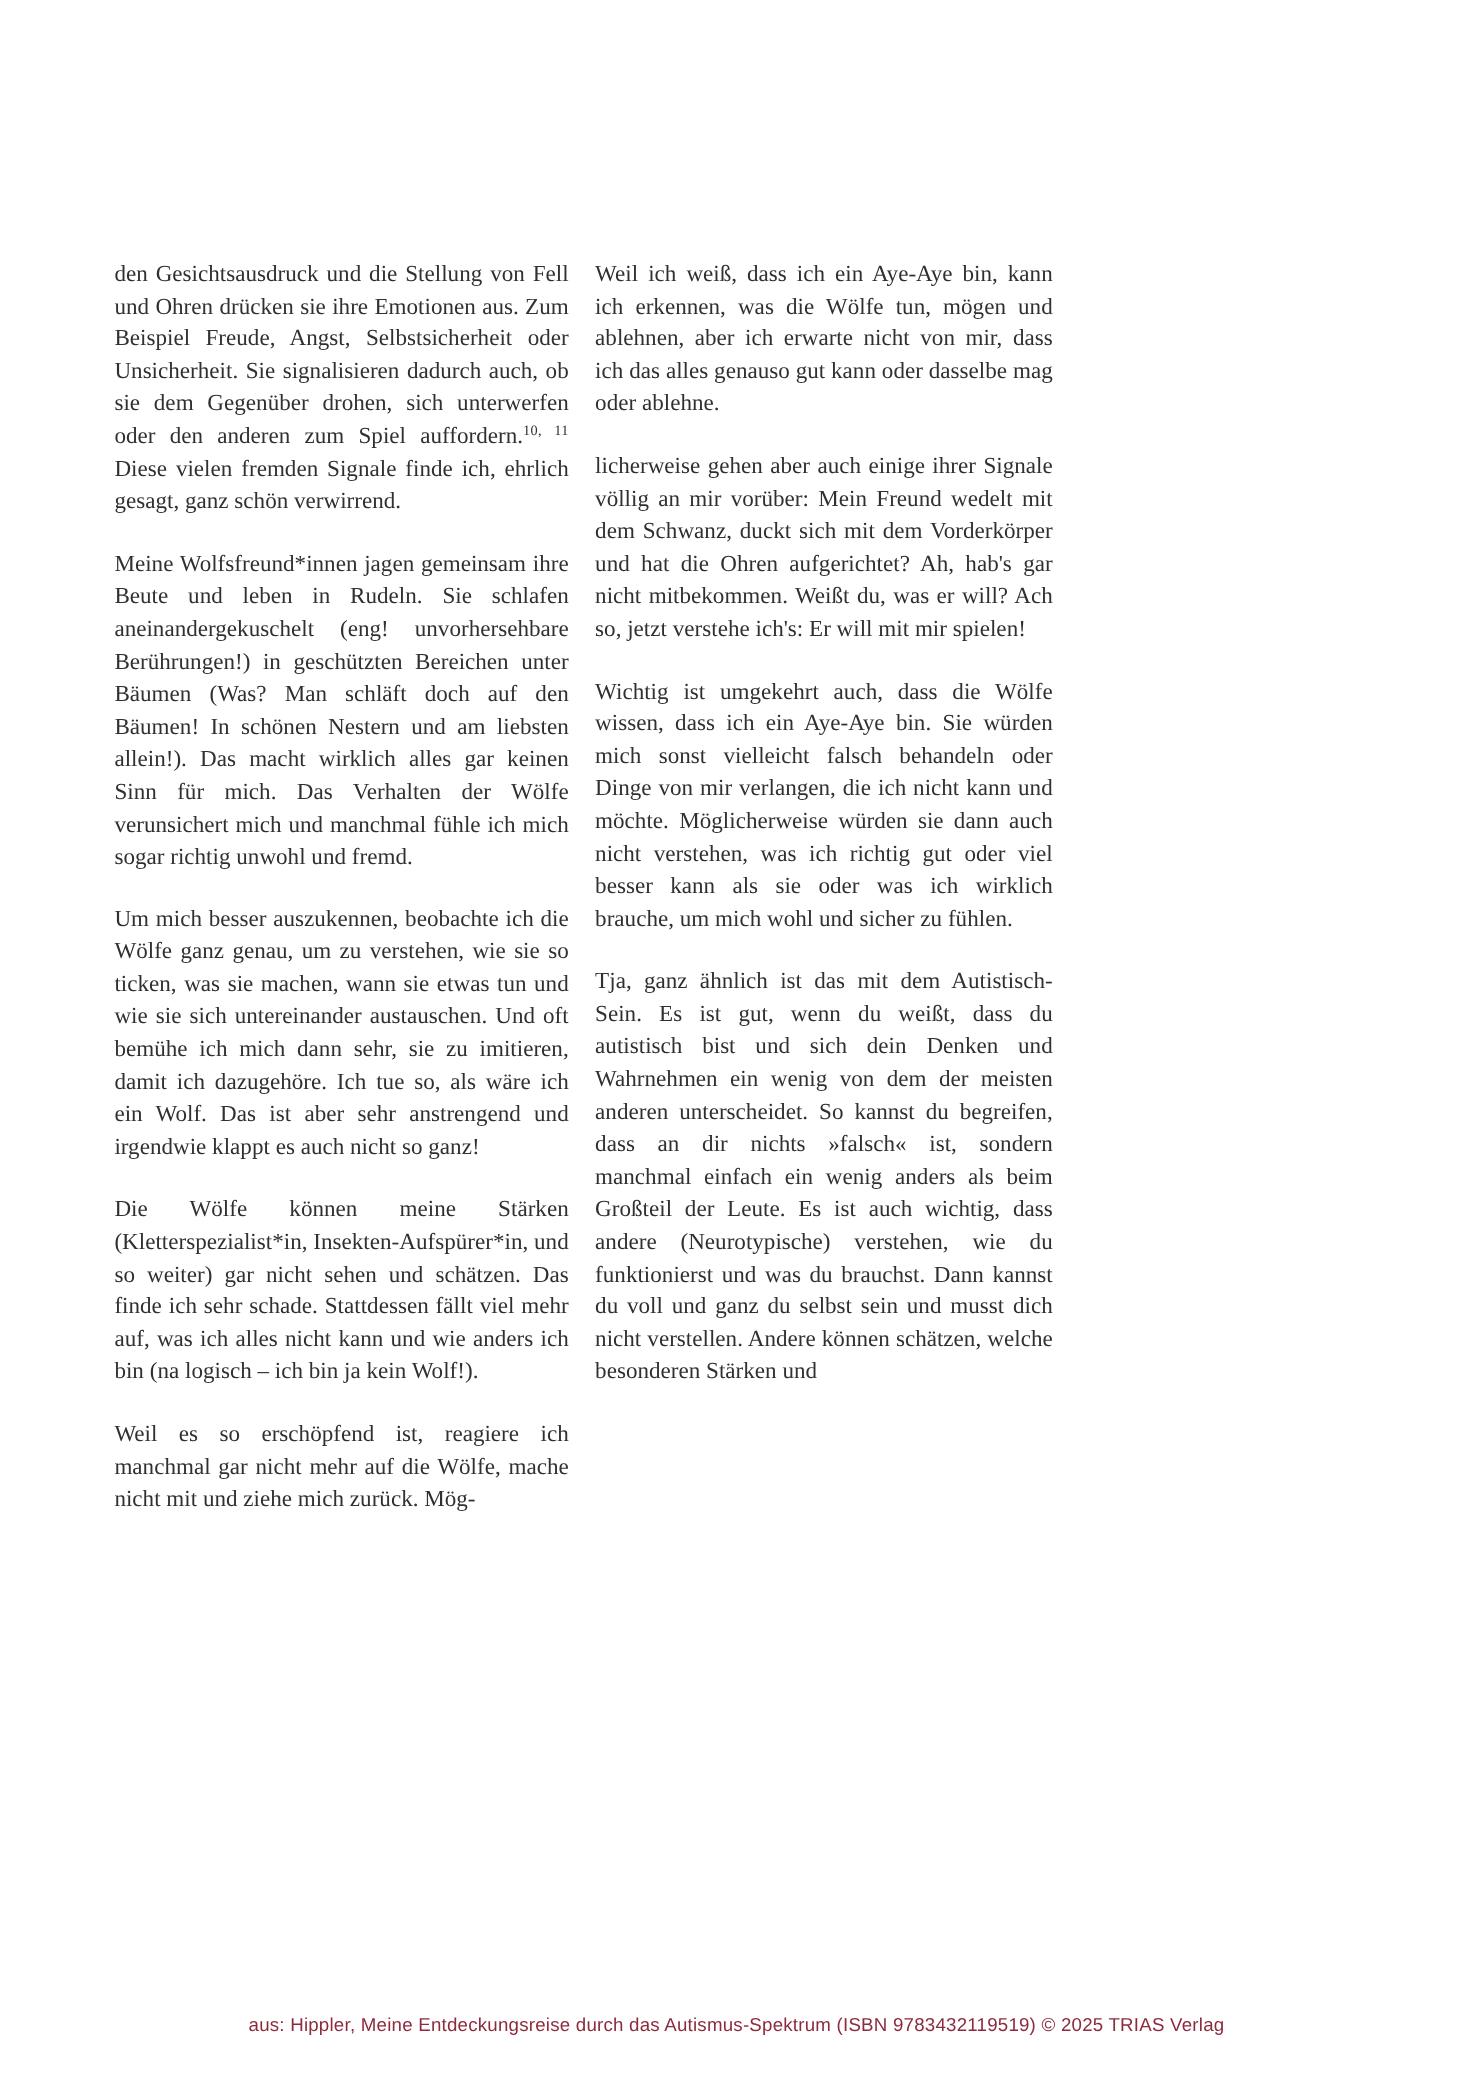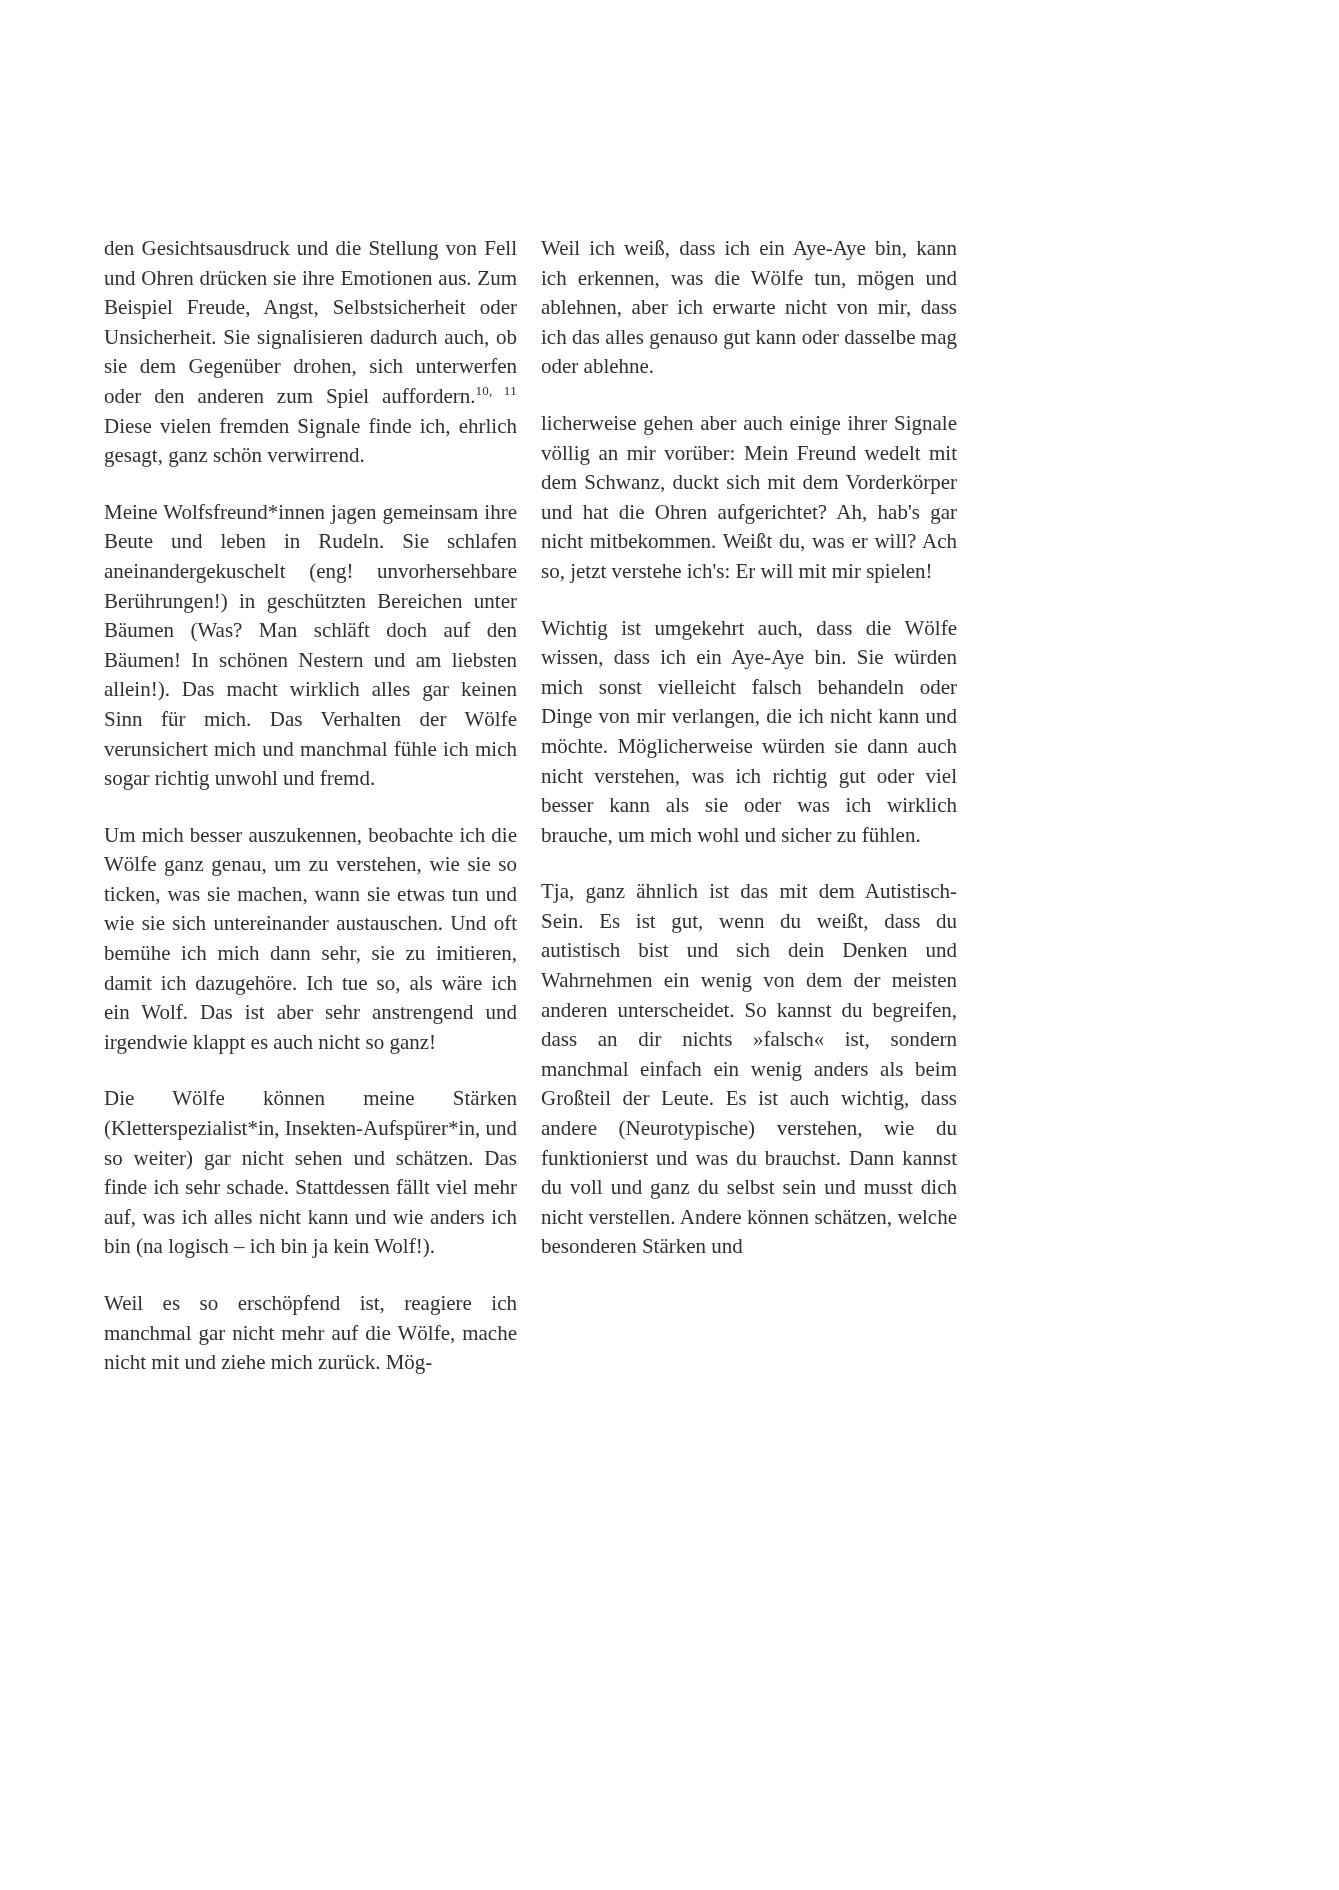--- a/index.html
+++ b/index.html
@@ -124,14 +124,17 @@
 
     <div class="col col-right">
       <p>Weil ich weiß, dass ich ein Aye-Aye bin, kann ich erkennen, was die Wölfe tun, mögen und ablehnen, aber ich erwarte nicht von mir, dass ich das alles genauso gut kann oder dasselbe mag oder ablehne.</p>
       <p>licherweise gehen aber auch einige ihrer Signale völlig an mir vorüber: Mein Freund wedelt mit dem Schwanz, duckt sich mit dem Vorderkörper und hat die Ohren aufgerichtet? Ah, hab's gar nicht mitbekommen. Weißt du, was er will? Ach so, jetzt verstehe ich's: Er will mit mir spielen!</p>
       <p>Wichtig ist umgekehrt auch, dass die Wölfe wissen, dass ich ein Aye-Aye bin. Sie würden mich sonst vielleicht falsch behandeln oder Dinge von mir verlangen, die ich nicht kann und möchte. Möglicherweise würden sie dann auch nicht verstehen, was ich richtig gut oder viel besser kann als sie oder was ich wirklich brauche, um mich wohl und sicher zu fühlen.</p>
       <p>Tja, ganz ähnlich ist das mit dem Autistisch-Sein. Es ist gut, wenn du weißt, dass du autistisch bist und sich dein Denken und Wahrnehmen ein wenig von dem der meisten anderen unterscheidet. So kannst du begreifen, dass an dir nichts »falsch« ist, sondern manchmal einfach ein wenig anders als beim Großteil der Leute. Es ist auch wichtig, dass andere (Neurotypische) verstehen, wie du funktionierst und was du brauchst. Dann kannst du voll und ganz du selbst sein und musst dich nicht verstellen. Andere können schätzen, welche besonderen Stärken und</p>
     </div>
 
   </main>
 
+  <footer class="page-footer">
+    <span>aus: Hippler, Meine Entdeckungsreise durch das Autismus-Spektrum (ISBN 9783432119519) © 2025 TRIAS Verlag</span>
+  </footer>
 
 </div>
 
 </body></html>

